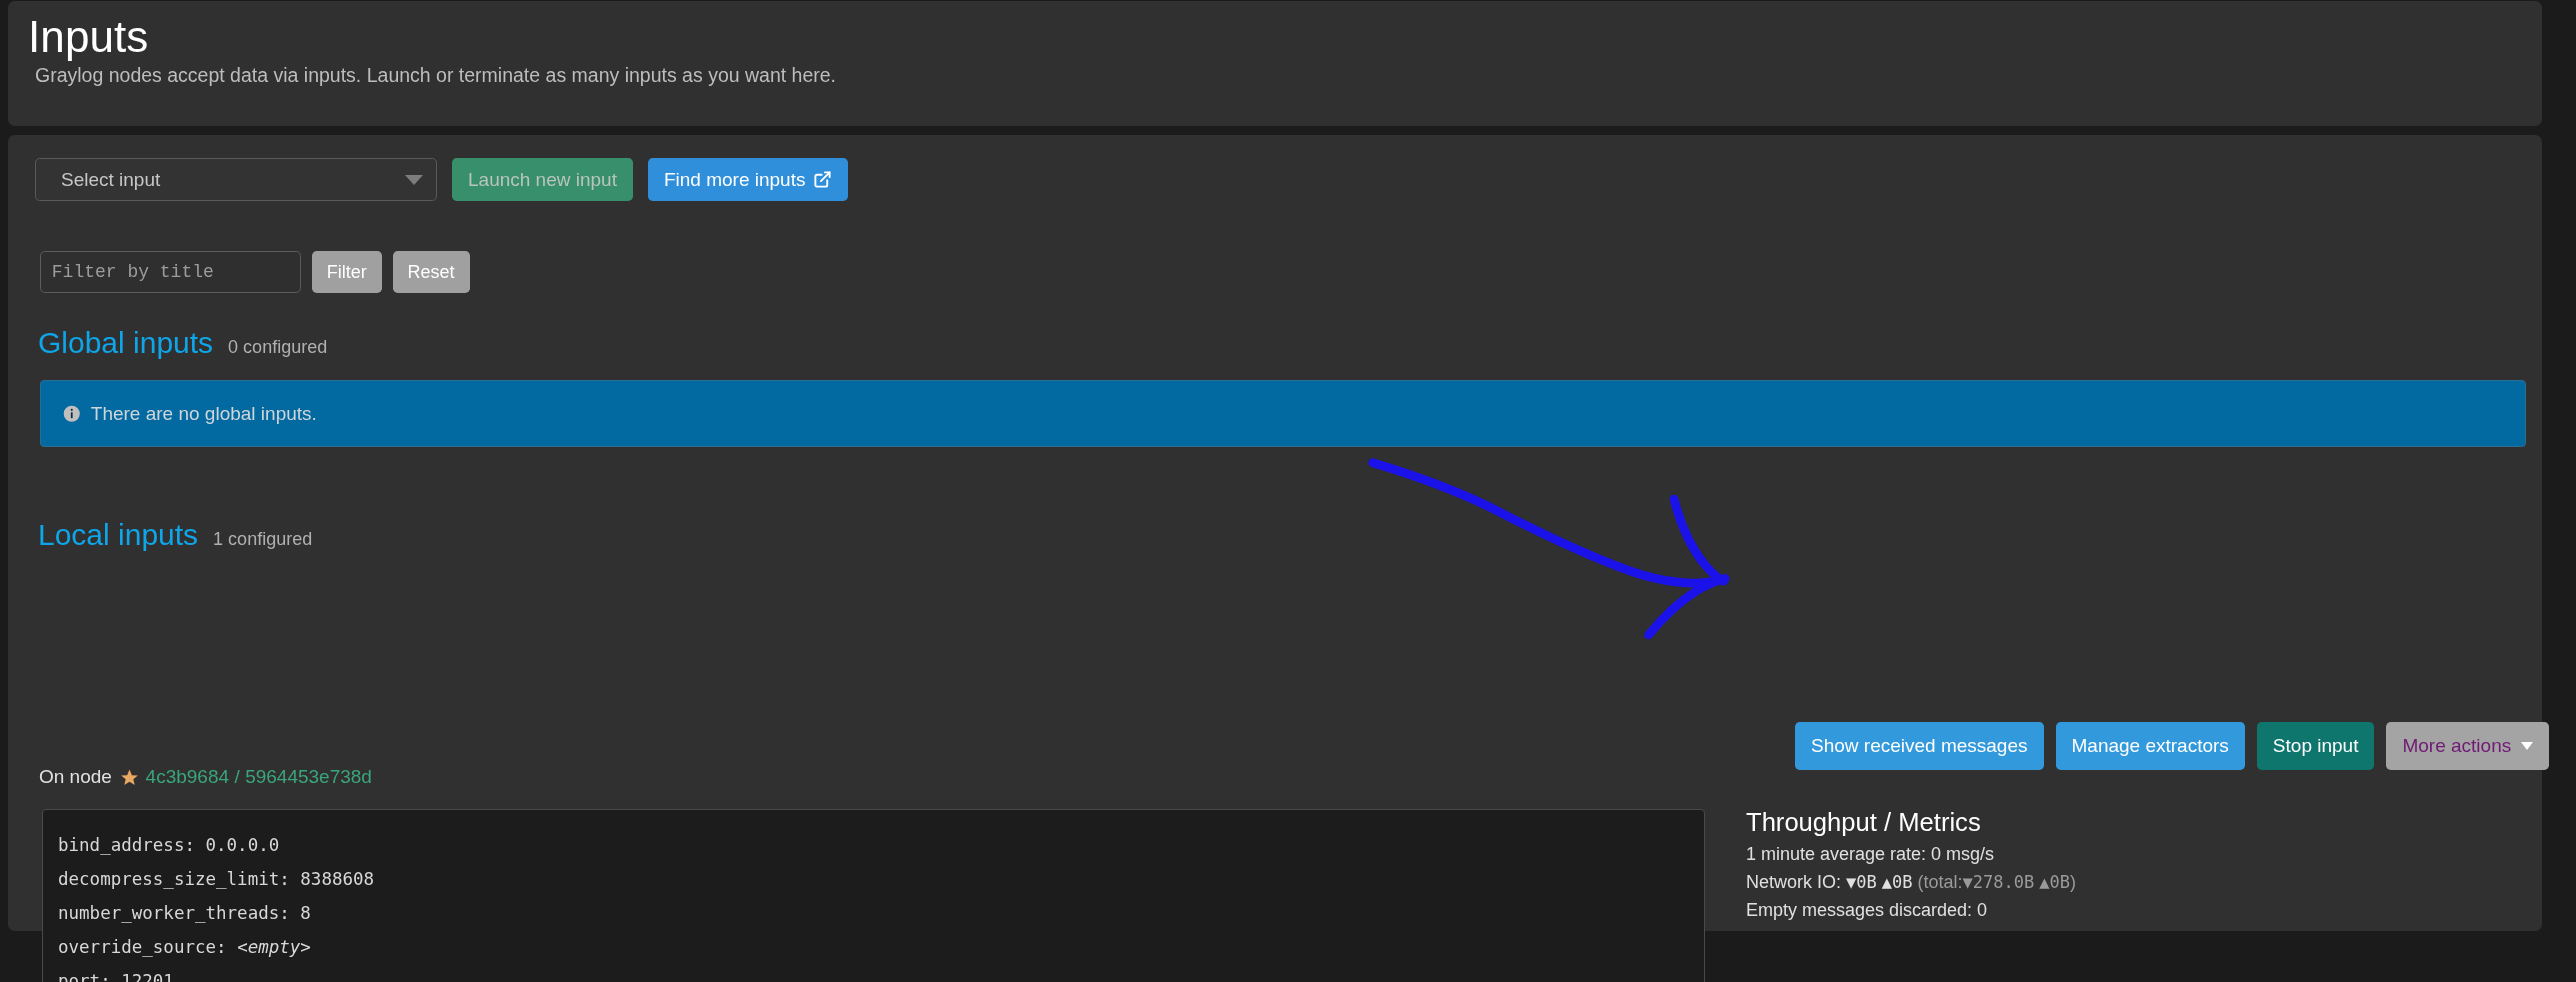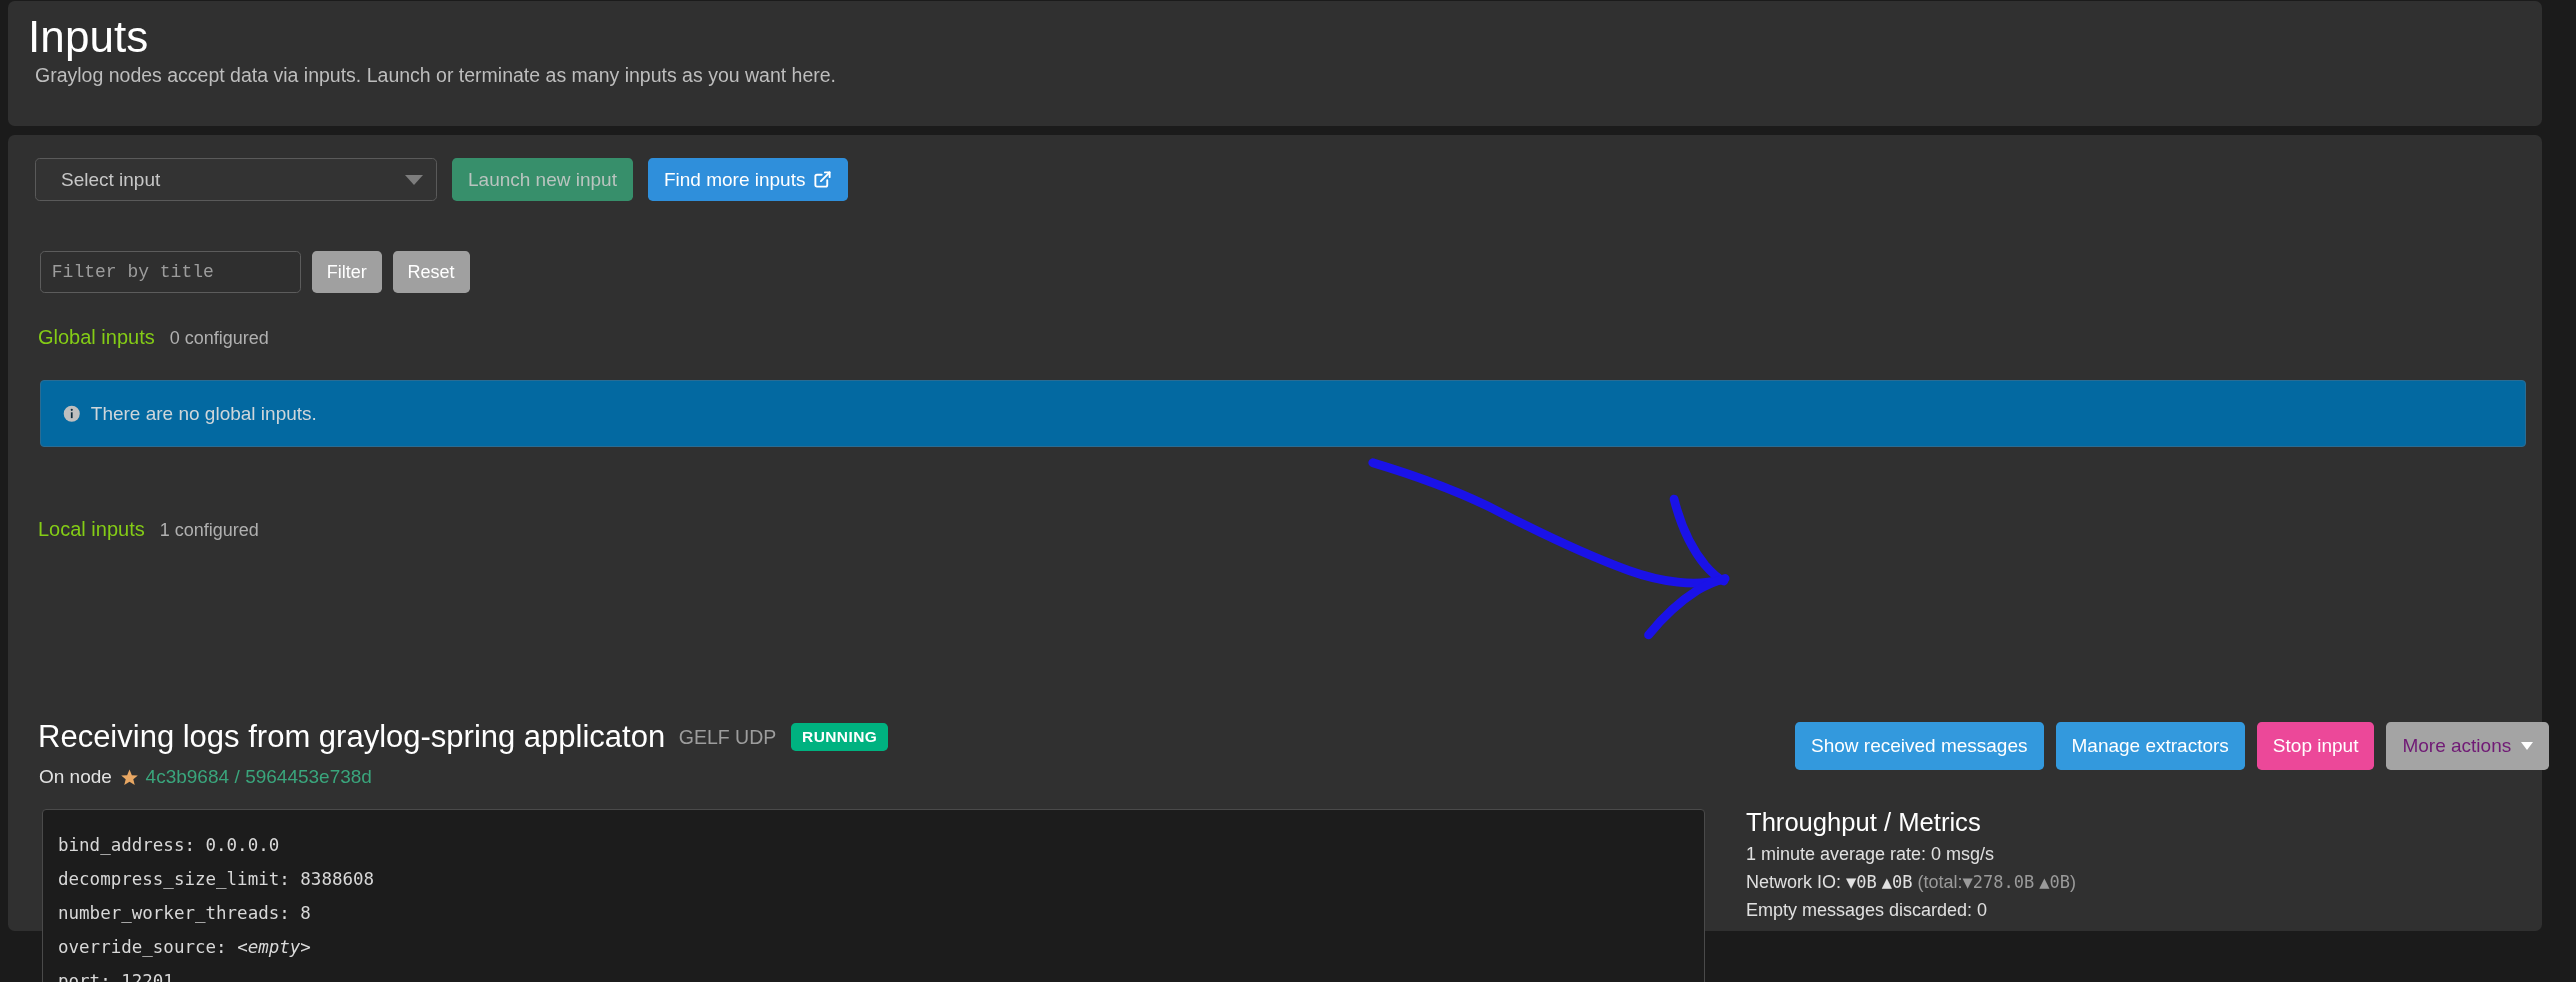--- a/index.html
+++ b/index.html
@@ -88,21 +88,21 @@
     font-size: 18px;
     padding: 0 10.8px;
     font-family: Liberation Mono, monospace;
     outline: none;
   }
   .filter-input::placeholder { color: #9c9c9c; }
   .btn-grey { background: #a0a0a0; color: #ffffff; margin-left: 10.8px; height: 42px; padding: 0 15px; font-size: 18px; }
 
   
   .section-head { position: absolute; left: 30px; display: flex; align-items: baseline; }
-  .section-head h2 { margin: 0; font-size: 20px; font-weight: 400; color: #84cc16; }
+  .section-head h2 { margin: 0; font-size: 30px; font-weight: 400; color: #0ea5e9; }
   .section-head .count { margin-left: 15px; font-size: 18px; color: #b0b0b0; }
   #global-head { top: 191px; }
   #local-head  { top: 383px; }
 
   
   .alert {
     position: absolute;
     left: 32px; top: 245px;
     width: 2486px; height: 67px;
     background: #0369a1;
@@ -134,21 +134,21 @@
     display: flex; align-items: center;
   }
   .node-row .star { margin: 0 6.7px 0 8px; display: inline-flex; align-items: center; }
   .node-link { color: #3aa57c; text-decoration: none; }
   .node-sep { color: #3aa57c; margin: 0 5.4px; }
 
   .actions { position: absolute; top: 587px; left: 1787px; display: flex; align-items: center; }
   .actions .btn { height: 48px; font-size: 19px; margin-left: 12px; }
   .actions .btn:first-child { margin-left: 0; }
   .btn-bright { background: #3399dd; color: #ffffff; }
-  .btn-dark   { background: #ec4899; color: #ffffff; }
+  .btn-dark   { background: #0f766e; color: #ffffff; }
   .btn-more   { background: #a4a4a4; color: #701a75; }
   .btn-more .mini-caret {
     margin-left: 9.4px;
     width: 0; height: 0;
     border-left: 6.7px solid transparent;
     border-right: 6.7px solid transparent;
     border-top: 8px solid #ffffff;
     display: inline-block;
   }
 
@@ -232,25 +232,20 @@
         </svg>
       </span>
       <span class="alert-text">There are no global inputs.</span>
     </div>
 
     <div class="section-head" id="local-head">
       <h2>Local inputs</h2>
       <span class="count">1 configured</span>
     </div>
 
-    <div class="input-title-row">
-      <span class="input-title">Receiving logs from graylog-spring applicaton</span>
-      <span class="input-type">GELF UDP</span>
-      <span class="badge-running">RUNNING</span>
-    </div>
 
     <div class="node-row">
       <span>On node</span>
       <span class="star">
         <svg width="19" height="19" viewBox="0 0 24 24">
           <polygon points="12,2 15,9 22.5,9.4 16.8,14.2 18.6,21.6 12,17.5 5.4,21.6 7.2,14.2 1.5,9.4 9,9" fill="#e8a763"></polygon>
         </svg>
       </span>
       <a class="node-link" href="#">4c3b9684</a>
       <span class="node-sep">/</span>

